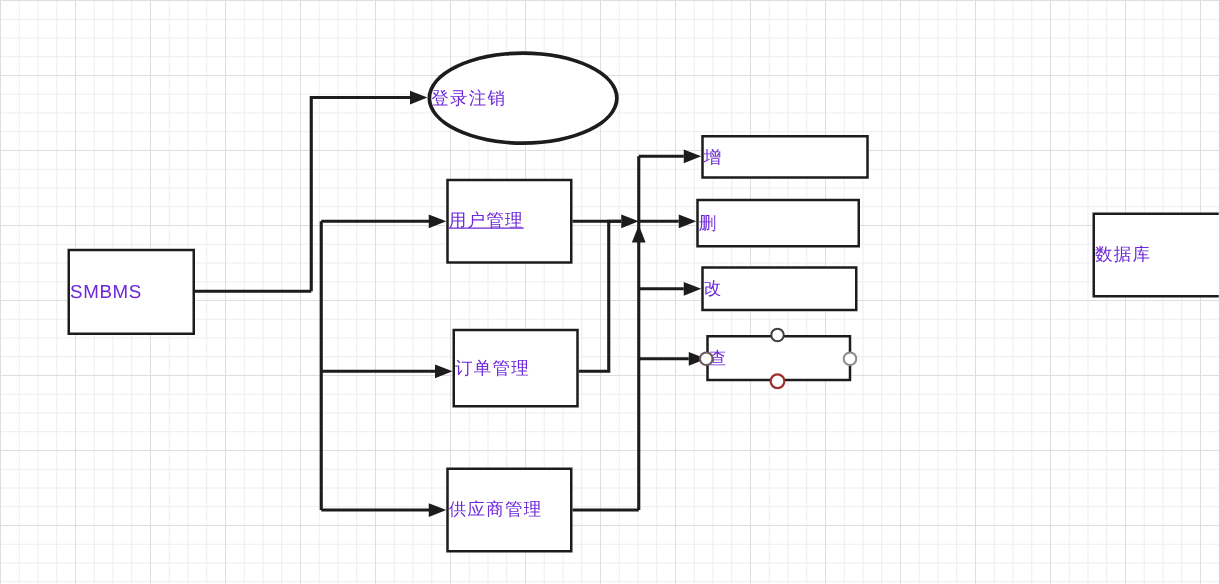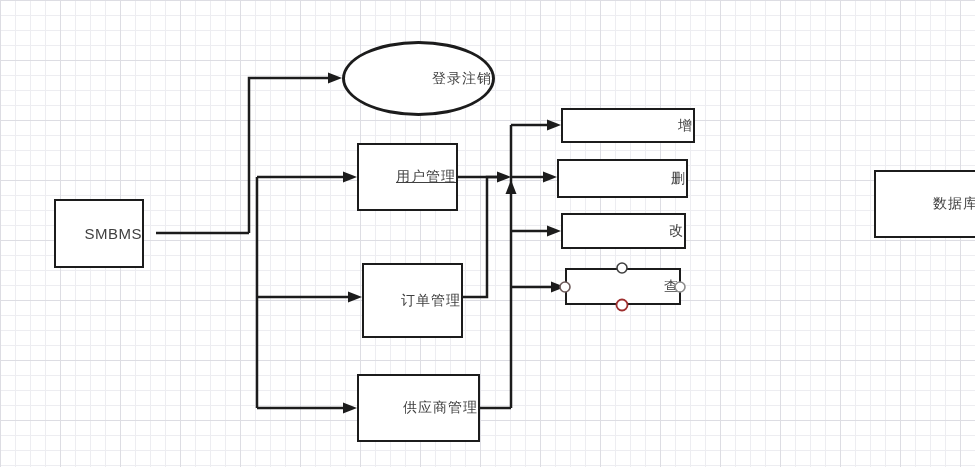--- a/index.html
+++ b/index.html
@@ -12,31 +12,31 @@
       linear-gradient(to bottom, #dddde3 1px, transparent 1px),
       linear-gradient(to right, #ededf1 1px, transparent 1px),
       linear-gradient(to bottom, #ededf1 1px, transparent 1px);
     background-size:60px 60px,60px 60px,15px 15px,15px 15px;
   }
   .layer{position:absolute;left:0;top:0;width:975px;height:467px;}
   svg.layer{pointer-events:none;}
   .node{
     position:absolute;box-sizing:border-box;
     border:2.5px solid #1c1c1c;background:#ffffff;
-    display:flex;align-items:center;justify-content:flex-end;
-    font-size:14px;color:#404040;letter-spacing:1px;
+    display:flex;align-items:center;justify-content:flex-start;
+    font-size:14px;color:#6d28d9;letter-spacing:1px;
     z-index:2;
   }
   .node.ellipse{border-radius:50%;border-width:3px;}
   .node.small{font-size:14px;}
-  #n-smbms    {left:54px;  top:199px; width:90px; height:69px; font-size:15px; letter-spacing:0.5px;}
+  #n-smbms    {left:54px;  top:199px; width:102px; height:69px; font-size:15px; letter-spacing:0.5px;}
   #n-login    {left:342px; top:41px;  width:153px; height:75px;}
   #n-user     {left:357px; top:143px; width:101px; height:68px;text-decoration:underline;}
-  #n-order    {left:362px; top:263px; width:101px; height:75px;}
-  #n-supplier {left:357px; top:374px; width:123px; height:68px;}
+  #n-order    {left:362px; top:263px; width:101px; height:63px;}
+  #n-supplier {left:357px; top:374px; width:101px; height:68px;}
   #n-add      {left:561px; top:108px; width:134px; height:35px;}
   #n-del      {left:557px; top:159px; width:131px; height:39px;}
   #n-upd      {left:561px; top:213px; width:125px; height:36px;}
   #n-qry      {left:565px; top:268px; width:116px; height:37px;}
   #n-db       {left:830px; top:170px; width:106px; height:68px;margin-left:44px;}
   .edge{stroke:#1c1c1c;stroke-width:2.5;fill:none;}
   .head{fill:#1c1c1c;stroke:none;}
   #handles{z-index:4;}
 </style>
 </head>

